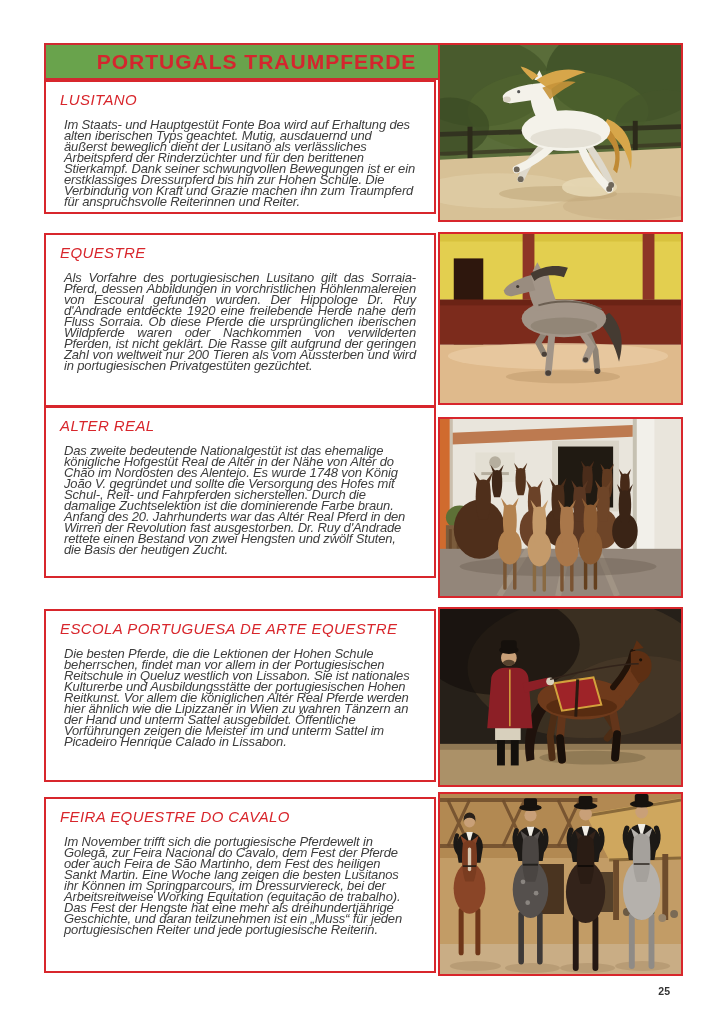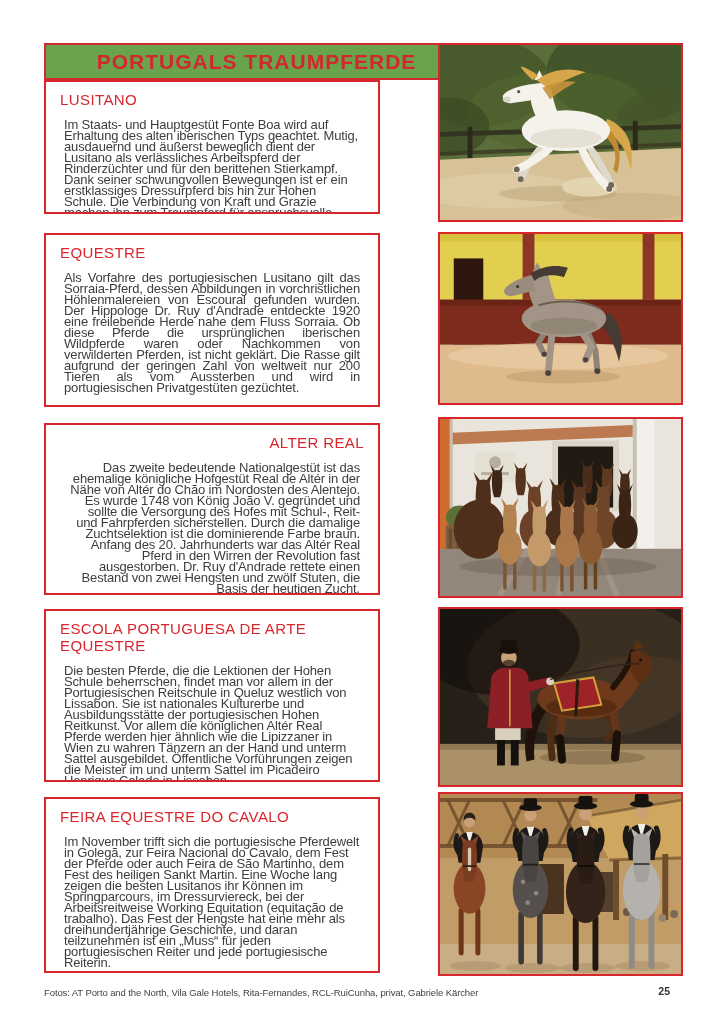--- a/index.html
+++ b/index.html
@@ -4,37 +4,37 @@
 <style>
   html,body{margin:0;padding:0;}
   body{background:#ffffff;font-family:"Liberation Sans",sans-serif;}
   .page{position:relative;width:724px;height:1024px;background:#ffffff;overflow:hidden;}
 
   .banner{position:absolute;left:44px;top:43px;width:425px;height:37px;
     background:#69a34c;border:2px solid #cf2a31;box-sizing:border-box;
     display:flex;align-items:center;justify-content:center;}
   .banner h1{margin:0;font-size:21px;font-weight:700;letter-spacing:1px;color:#d4262e;}
 
-  .section-box{position:absolute;left:44px;width:336px;background:#ffffff;
-    border:2px solid #d8262c;box-sizing:border-box;padding:9px 14px 18px;overflow:hidden;}
+  .section-box{position:absolute;left:44px;width:392px;background:#ffffff;
+    border:2px solid #d8262c;box-sizing:border-box;padding:9px 14px 18px;overflow:hidden;font-style:italic;}
   .section-box h2{margin:0 0 11px 0;font-size:15px;line-height:17px;font-weight:400;
     letter-spacing:.4px;color:#d8262c;}
   .section-box p{margin:4px;font-size:13px;line-height:11px;letter-spacing:-.15px;
     color:#3d3d3d;}
   .section-box p.just{text-align:justify;}
 
   .photo-frame{position:absolute;left:438px;width:245px;border:2px solid #d8262c;
     box-sizing:border-box;background:#ddd;}
   .photo-frame svg{display:block;width:100%;height:100%;}
 
   #box-lusitano{top:80px;height:134px;}
   #photo-lusitano{top:43px;height:179px;}
   #box-sorraia{top:233px;height:174px;}
   #photo-sorraia{top:232px;height:173px;}
-  #box-alter-real{top:423px;height:172px;text-align:right;}
+  #box-alter-real{top:406px;height:172px;}
   #photo-alter-real{top:417px;height:181px;}
   #box-escola{top:609px;height:173px;}
   #photo-escola{top:607px;height:180px;}
   #box-feira{top:797px;height:176px;}
   #photo-feira{top:792px;height:184px;}
 
   .footer-credits{position:absolute;left:44px;top:987px;width:560px;
     font-size:9.5px;color:#3f3f3f;letter-spacing:-.1px;}
   .page-number{position:absolute;left:630px;top:985px;width:40px;text-align:right;
     font-size:10.5px;font-weight:600;color:#333;}
@@ -354,16 +354,15 @@
         <rect x="-7" y="-4" width="14" height="10" rx="2" fill="#16120e"></rect>
         <path d="M-10,118 L-10,168 M10,118 L10,168" stroke="#8f8b86" stroke-width="6" stroke-linecap="round"></path>
         <ellipse cx="0" cy="92" rx="19" ry="30" fill="#b5b1ac"></ellipse>
         <path d="M-7,42 L-11,30 L-3,36 Z M7,42 L11,30 L3,36 Z" fill="#b5b1ac"></path>
         <path d="M-8,40 C-10,58 -9,74 -5,84 L5,84 C9,74 10,58 8,40 C4,34 -4,34 -8,40 Z" fill="#a5a19c"></path>
         <path d="M-8,66 L8,66" stroke="#4a443e" stroke-width="2"></path>
       </g>
     </svg>
   </div>
 
-  <div class="footer-credits">Fotos: AT Porto and the North, Vila Gale Hotels, Rita-Fernandes, RCL-RuiCunha, privat, Gabriele Kärcher</div>
   <div class="page-number">25</div>
 
 </div>
 
 </body></html>

